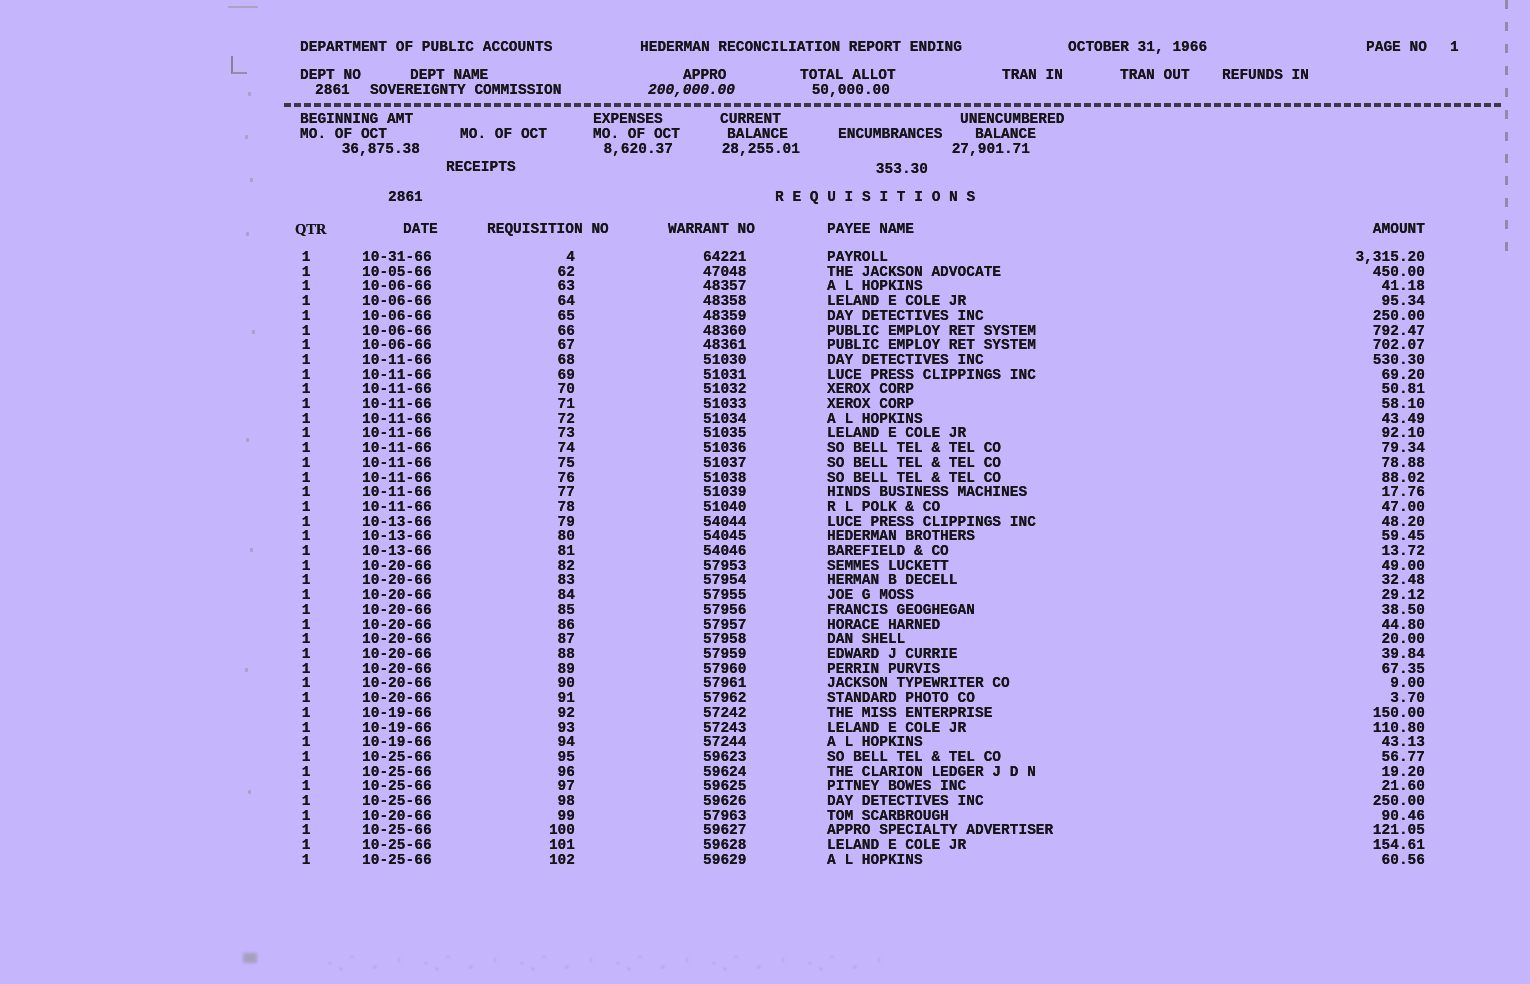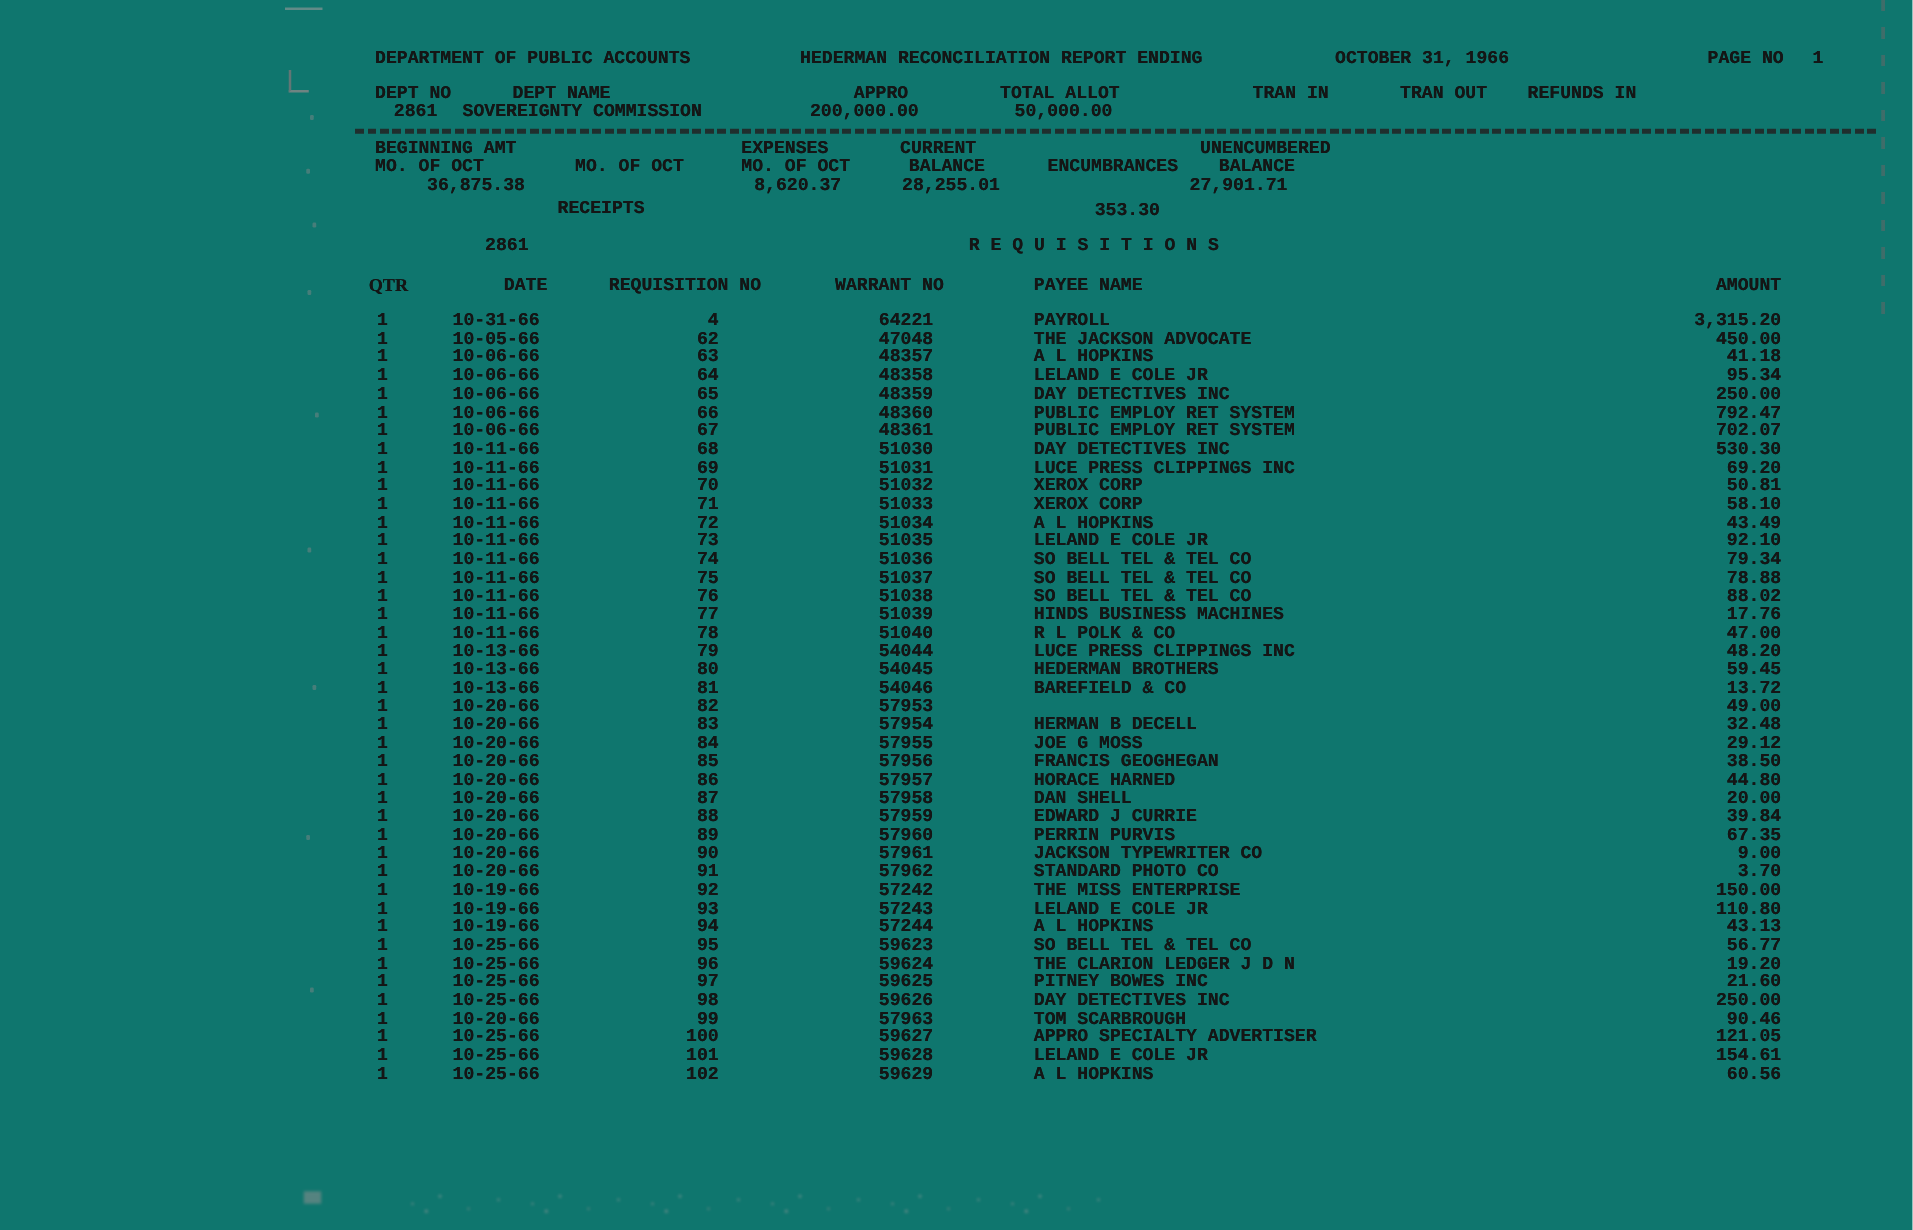--- a/index.html
+++ b/index.html
@@ -1,17 +1,17 @@
 <!DOCTYPE html>
 <html><head>
 <meta charset="utf-8">
 <style>
   html,body{margin:0;padding:0;background:#ffffff;}
   .page{
-    position:relative;width:1530px;height:984px;background:#0f766e;overflow:hidden;
+    position:relative;width:1530px;height:984px;background:#c4b5fd;overflow:hidden;
     font-family:"Liberation Mono","DejaVu Sans Mono",monospace;
     font-weight:bold;color:#151515;font-size:14.5px;line-height:1;
   }
   .page *{text-shadow:0 0 .5px rgba(10,10,10,.85);}
   .pos{position:absolute;white-space:pre;}
   .r{text-align:right;}
   .dashline{
     position:absolute;left:284px;top:103px;width:1218px;height:4px;
     background:repeating-linear-gradient(90deg,#222 0 7px,transparent 7px 10px);
     opacity:.85;
@@ -73,21 +73,21 @@
   <span class="pos" style="left:300px;top:68px;">DEPT NO</span>
   <span class="pos" style="left:410px;top:68px;">DEPT NAME</span>
   <span class="pos" style="left:683px;top:68px;">APPRO</span>
   <span class="pos" style="left:800px;top:68px;">TOTAL ALLOT</span>
   <span class="pos" style="left:990px;top:68px;margin-left:12px;">TRAN IN</span>
   <span class="pos" style="left:1120px;top:68px;">TRAN OUT</span>
   <span class="pos" style="left:1222px;top:68px;">REFUNDS IN</span>
 
   <span class="pos" style="left:315px;top:83px;">2861</span>
   <span class="pos" style="left:370px;top:83px;">SOVEREIGNTY COMMISSION</span>
-  <span class="pos r" style="left:635px;top:83px;width:100px;">200,000.00</span>
+  <span class="pos r" style="left:635px;top:83px;width:100px;font-style:italic;">200,000.00</span>
   <span class="pos r" style="left:790px;top:83px;width:100px;">50,000.00</span>
 
   <div class="dashline"></div>
 
   <span class="pos" style="left:300px;top:112px;">BEGINNING AMT</span>
   <span class="pos" style="left:446px;top:112px;margin-top:48px;">RECEIPTS</span>
   <span class="pos" style="left:593px;top:112px;">EXPENSES</span>
   <span class="pos" style="left:720px;top:112px;">CURRENT</span>
   <span class="pos" style="left:960px;top:112px;">UNENCUMBERED</span>
 
@@ -281,20 +281,21 @@
         <span class="cell c-req">81</span>
         <span class="cell c-war">54046</span>
         <span class="cell c-payee">BAREFIELD &amp; CO</span>
         <span class="cell c-amt">13.72</span>
       </div>
       <div class="req-row">
         <span class="cell c-qtr">1</span>
         <span class="cell c-date">10-20-66</span>
         <span class="cell c-req">82</span>
         <span class="cell c-war">57953</span>
+        <span class="cell c-payee">SEMMES LUCKETT</span>
         <span class="cell c-amt">49.00</span>
       </div>
       <div class="req-row">
         <span class="cell c-qtr">1</span>
         <span class="cell c-date">10-20-66</span>
         <span class="cell c-req">83</span>
         <span class="cell c-war">57954</span>
         <span class="cell c-payee">HERMAN B DECELL</span>
         <span class="cell c-amt">32.48</span>
       </div>

